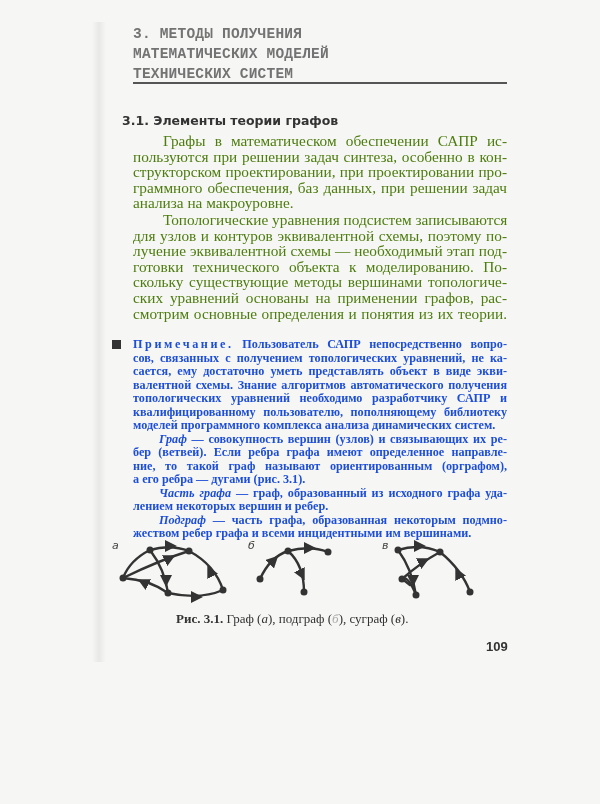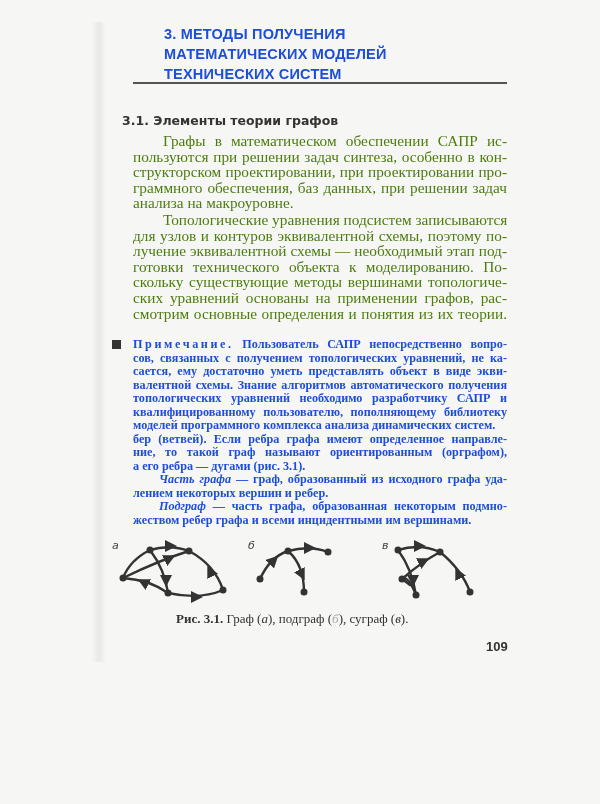--- a/index.html
+++ b/index.html
@@ -8,23 +8,23 @@
     background: #f6f6f4;
     position: relative;
     color: #2a2a2a;
   }
   .page-shade {
     position: absolute; left: 92px; top: 22px; width: 14px; height: 640px;
     background: linear-gradient(to right, rgba(0,0,0,0.0), rgba(0,0,0,0.06), rgba(0,0,0,0));
   }
   .chapter-title {
     position: absolute; left: 133px; top: 24px; width: 380px;
-    font-family: Liberation Sans, sans-serif;
+    font-family: Liberation Mono, monospace;
     font-weight: bold; font-size: 14.5px; line-height: 20px;
-    letter-spacing: 0.2px; color: #1d4ed8; margin-left: 31px;
+    letter-spacing: 0.2px; color: #737373;
   }
   .chapter-title div { white-space: nowrap; }
   .rule {
     position: absolute; left: 133px; top: 82px; width: 374px; height: 2px;
     background: #555;
   }
   .section-title {
     position: absolute; left: 122px; top: 113px;
     font-family: "DejaVu Sans", sans-serif; font-weight: bold;
     font-size: 12.5px; color: #333; white-space: nowrap;
@@ -104,20 +104,21 @@
 <div class="note-marker"></div>
 <div class="note">
   <span class="line"><span class="spaced">Примечание.</span><span> Пользователь САПР непосредственно вопро-</span></span>
   <span class="line">сов, связанных с получением топологических уравнений, не ка-</span>
   <span class="line">сается, ему достаточно уметь представлять объект в виде экви-</span>
   <span class="line">валентной схемы. Знание алгоритмов автоматического получения</span>
   <span class="line">топологических уравнений необходимо разработчику САПР и</span>
   <span class="line">квалифицированному пользователю, пополняющему библиотеку</span>
   <span class="line last">моделей программного комплекса анализа динамических систем.</span>
 
+  <span class="line ind"><span class="ital">Граф</span><span> — совокупность вершин (узлов) и связывающих их ре-</span></span>
   <span class="line">бер (ветвей). Если ребра графа имеют определенное направле-</span>
   <span class="line">ние, то такой граф называют ориентированным (орграфом),</span>
   <span class="line last">а его ребра — дугами (рис. 3.1).</span>
 
   <span class="line ind"><span class="ital">Часть графа</span><span> — граф, образованный из исходного графа уда-</span></span>
   <span class="line last">лением некоторых вершин и ребер.</span>
 
   <span class="line ind"><span class="ital">Подграф</span><span> — часть графа, образованная некоторым подмно-</span></span>
   <span class="line last">жеством ребер графа и всеми инцидентными им вершинами.</span>
 </div>

